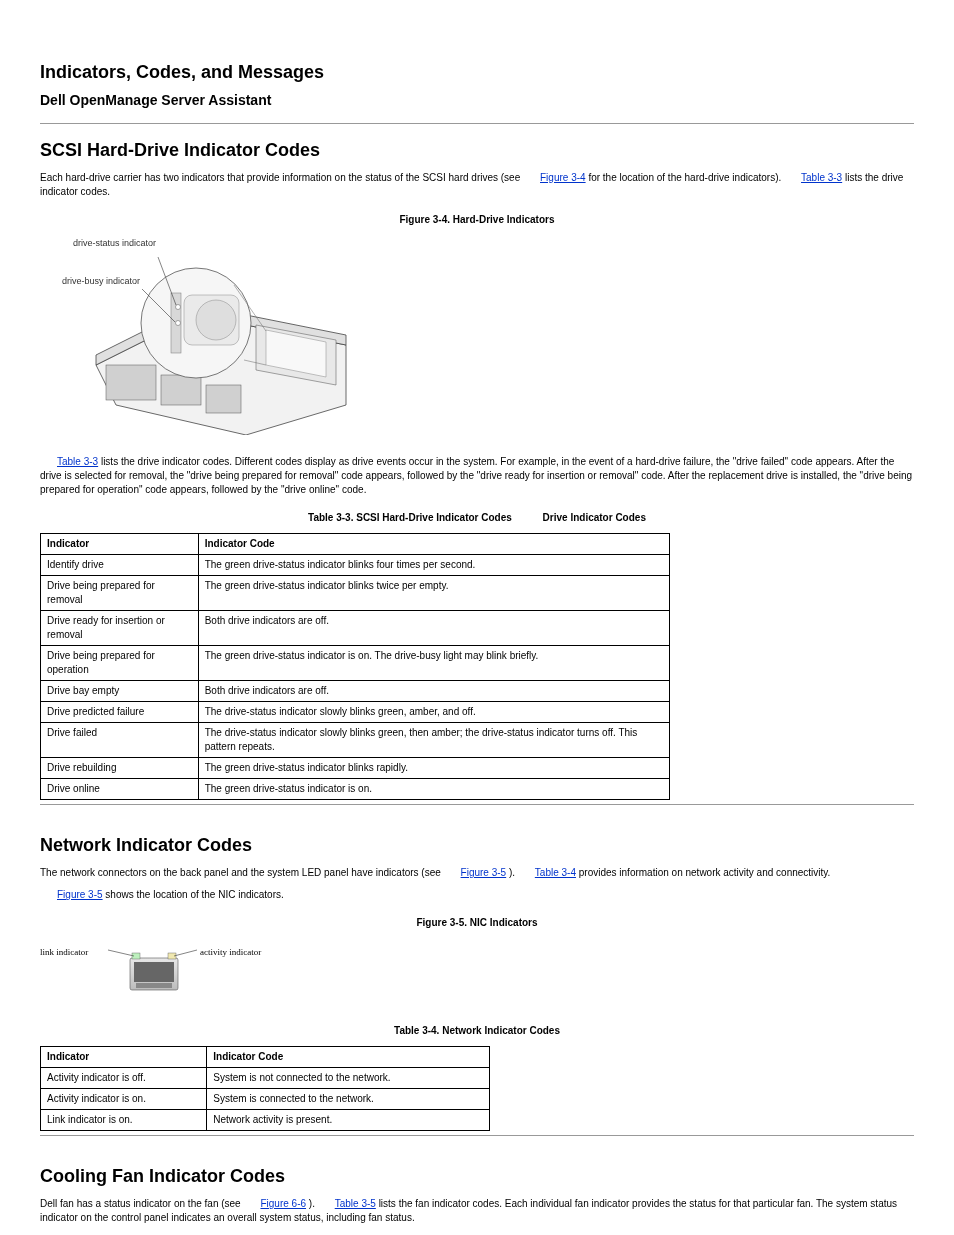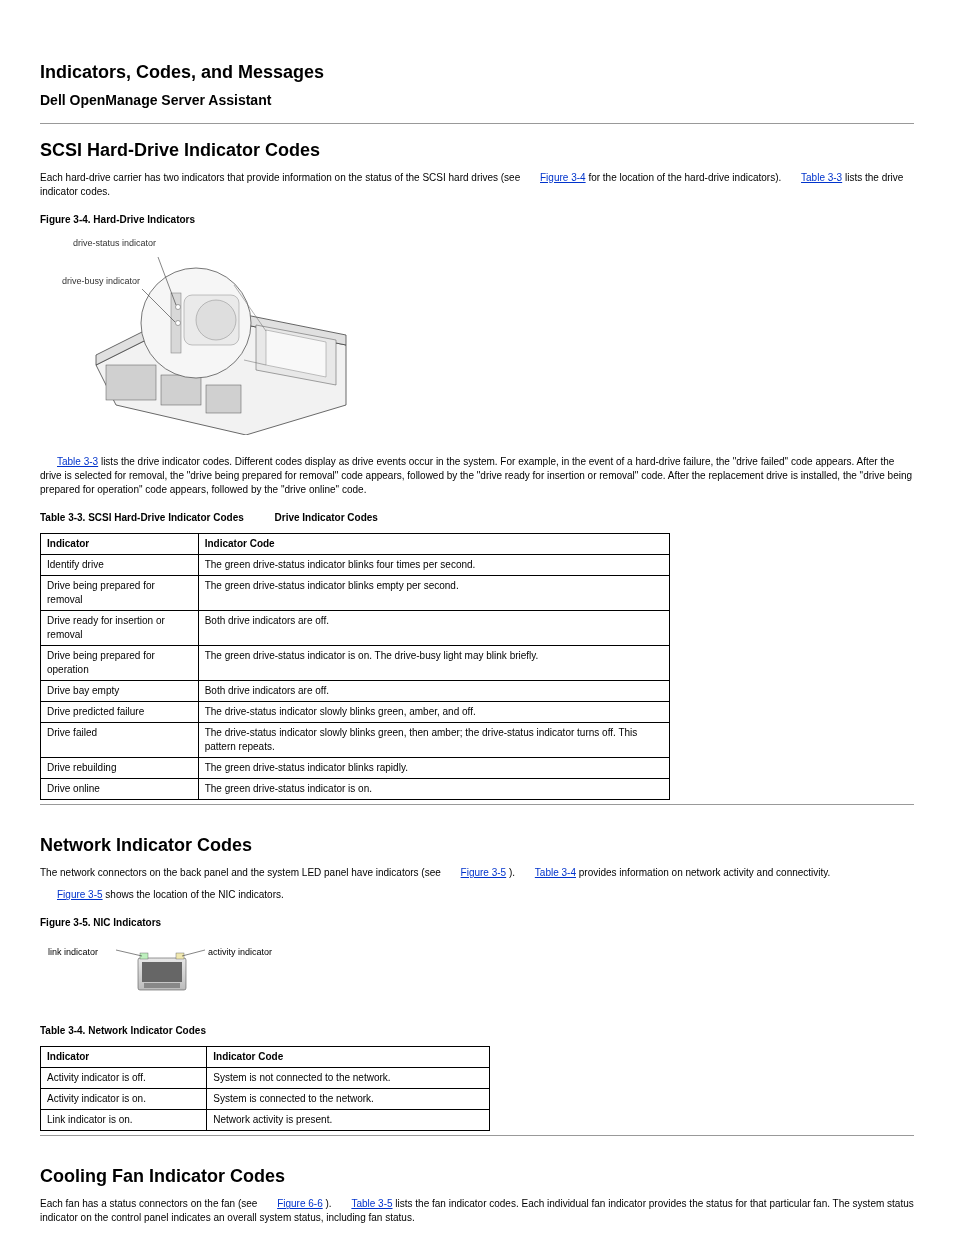--- a/index.html
+++ b/index.html
@@ -24,21 +24,21 @@
       font-weight: bold;
       margin-bottom: 12px;
     }
     hr {
       border: none;
       border-top: 1px solid #999;
       margin: 4px 0 14px 0;
     }
     p { margin: 8px 0; }
     a.link { color: #0033cc; text-decoration: underline; padding-left: 17px; }
-    .figcaption { font-weight: bold; margin: 14px 0 8px 0; }
+    .figcaption { font-weight: bold; margin: 14px 0 8px 0; text-align: center; }
     .server-drawing {
       width: 290px;
       height: 200px;
       position: relative;
       margin-left: 26px;
       margin-bottom: 20px;
     }
     .server-drawing svg { display: block; }
     .callout {
       position: absolute;
@@ -59,21 +59,22 @@
       text-align: left;
       vertical-align: top;
       font-size: 10px;
     }
     th { font-weight: bold; }
     .section-gap { margin-top: 28px; }
     .nic-drawing {
       width: 250px;
       height: 70px;
       position: relative;
-      margin: 6px 0 16px 8px;
+      margin: 6px 0 16px 0;
+      font-family: Liberation Serif, serif;
     }
   </style>
 </head>
 <body>
 
 <div class="content">
 
   <h2>Indicators, Codes, and Messages</h2>
   <div class="subtitle">Dell OpenManage Server Assistant</div>
   <hr>
@@ -137,21 +138,21 @@
         <th>Indicator Code</th>
       </tr>
     </thead>
     <tbody>
       <tr>
           <td>Identify drive</td>
           <td>The green drive-status indicator blinks four times per second.</td>
         </tr>
       <tr>
           <td>Drive being prepared for removal</td>
-          <td>The green drive-status indicator blinks empty per second.</td>
+          <td>The green drive-status indicator blinks twice per empty.</td>
         </tr>
       <tr>
           <td>Drive ready for insertion or removal</td>
           <td>Both drive indicators are off.</td>
         </tr>
       <tr>
           <td>Drive being prepared for operation</td>
           <td>The green drive-status indicator is on. The drive-busy light may blink briefly.</td>
         </tr>
       <tr>
@@ -242,20 +243,20 @@
           <td>Network activity is present.</td>
         </tr>
     </tbody>
   </table>
 
   <hr style="margin-top:4px;">
 
   <div class="section-gap"></div>
   <h2>Cooling Fan Indicator Codes</h2>
   <p>
-    <span>Each fan has a status connectors on the fan (see </span>
+    <span>Dell fan has a status indicator on the fan (see </span>
     <a class="link">Figure 6-6</a>
     <span>). </span>
     <a class="link">Table 3-5</a>
     <span> lists the fan indicator codes. Each individual fan indicator provides the status for that particular fan. The system status indicator on the control panel indicates an overall system status, including fan status.</span>
   </p>
 
 </div>
 
 </body></html>

